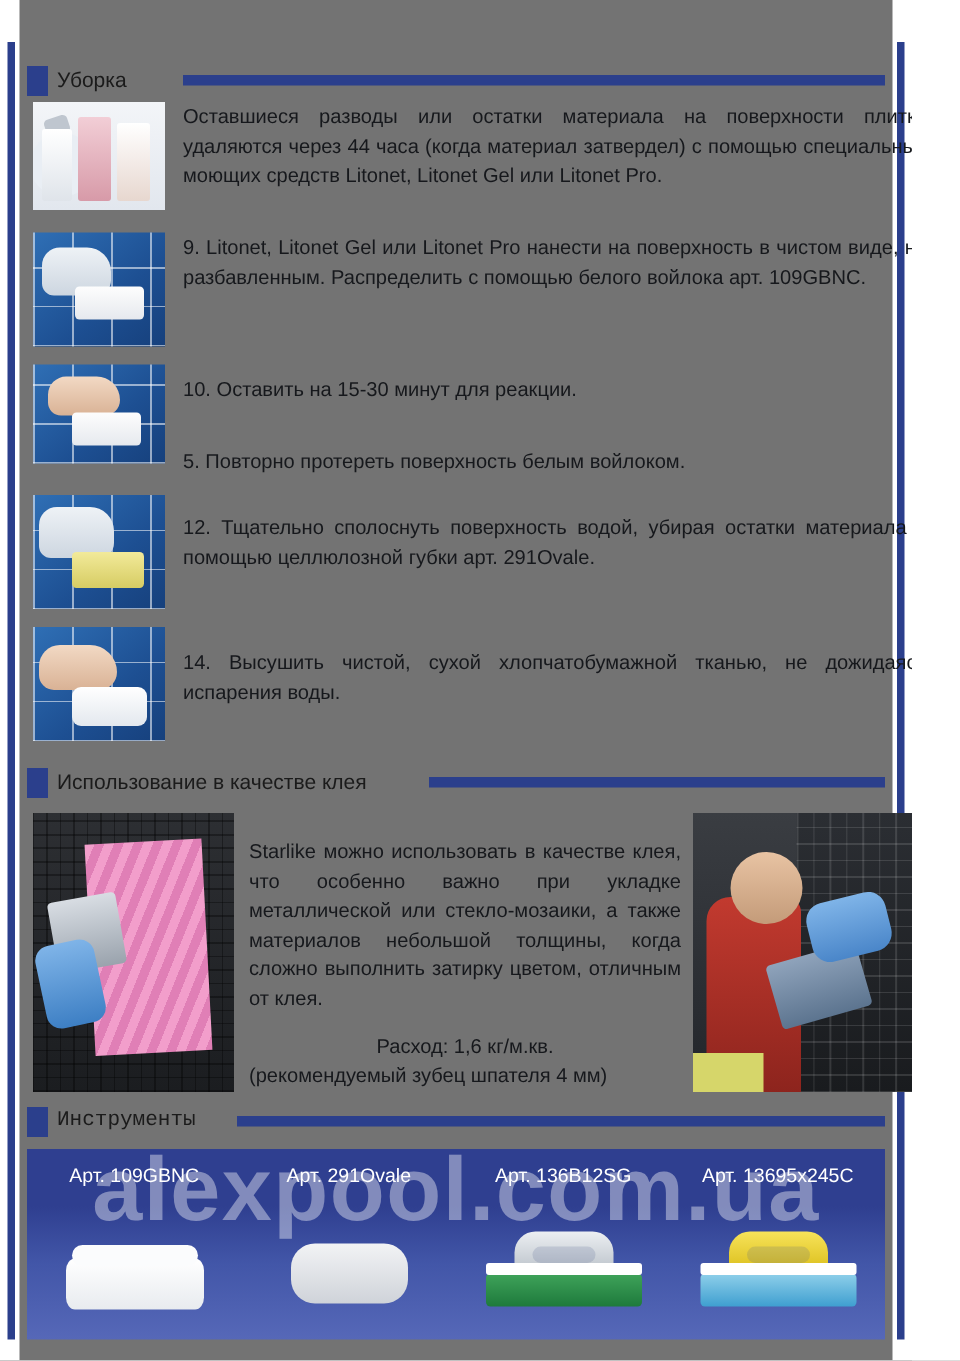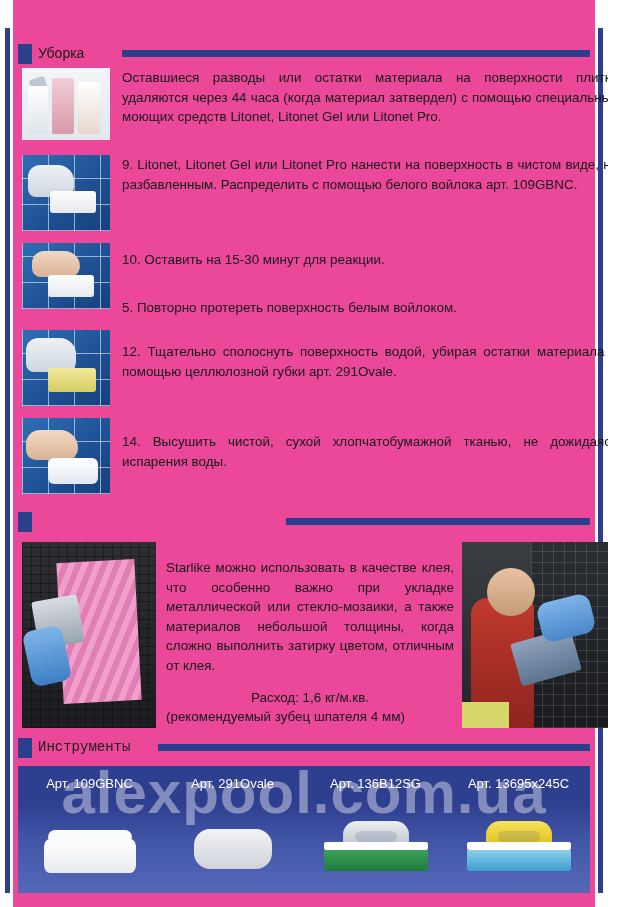--- a/index.html
+++ b/index.html
@@ -5,21 +5,21 @@
   * { box-sizing: border-box; }
   html, body {
     margin: 0; padding: 0;
     width: 640px; height: 907px;
     background: #ffffff;
     font-family: "Liberation Sans", sans-serif;
   }
   .page {
     position: relative;
     width: 608px; height: 907px;
-    background: #ec4899;
+    background: #737373;
     overflow: hidden;
   }
   
   .rail-left, .rail-right {
     position: absolute;
     top: 0; bottom: 0;
     width: 13px;
     background: #ffffff;
   }
   .rail-left { left: 0; }
@@ -295,20 +295,21 @@
   <div class="txt" style="left:122px; top:342px; width:496px;">12. Тщательно сполоснуть поверхность водой, убирая остатки материала с помощью целлюлозной губки арт. 291Ovale.</div>
 
   <div class="photo tiles" style="left:22px; top:418px; width:88px; height:76px;">
     <div class="hand" style="left:4px; top:12px; width:52px; height:30px;"></div>
     <div class="pad pad-cloth" style="left:26px; top:40px; width:50px; height:26px;"></div>
   </div>
   <div class="txt" style="left:122px; top:432px; width:496px;">14. Высушить чистой, сухой хлопчатобумажной тканью, не дожидаясь испарения воды.</div>
 
   <div class="sec-header" style="top:512px;">
     <div class="tab"></div>
+    <div class="title">Использование в качестве клея</div>
     <div class="hline" style="left:268px; right:0;"></div>
   </div>
 
   <div class="photo ph-mesh" style="left:22px; top:542px; width:134px; height:186px;">
     <div class="pink"></div>
     <div class="trowel"></div>
     <div class="gl"></div>
   </div>
 
   <div class="txt" style="left:166px; top:558px; width:288px;">Starlike можно использовать в качестве клея, что особенно важно при укладке металлической или стекло-мозаики, а также материалов небольшой толщины, когда сложно выполнить затирку цветом, отличным от клея.</div>

